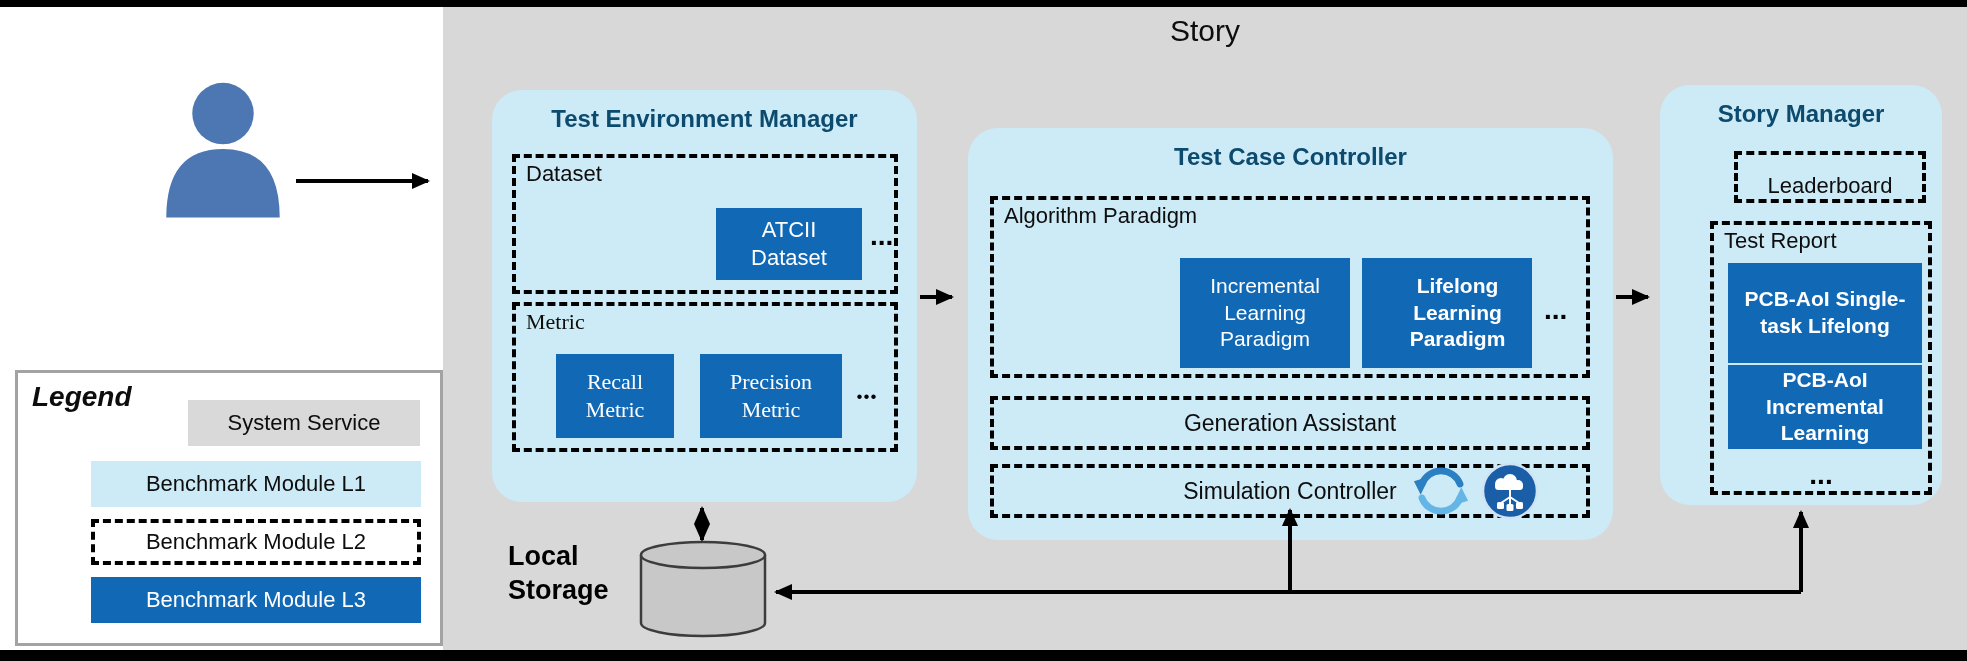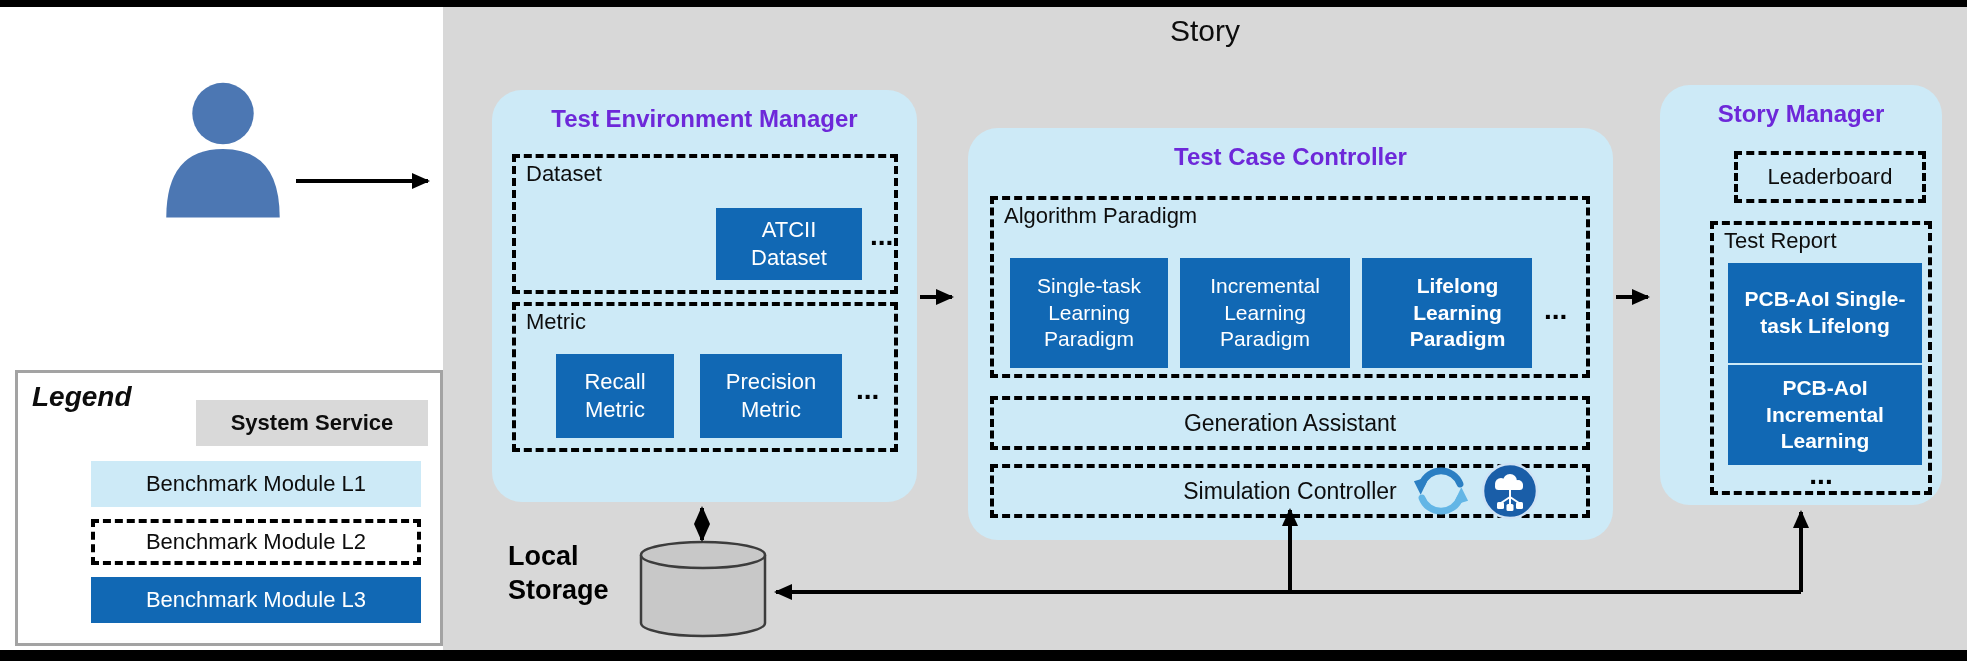--- a/index.html
+++ b/index.html
@@ -15,70 +15,70 @@
   .panel-white { position: absolute; left: 0; top: 7px; width: 443px; height: 643px; background: #ffffff; }
   .panel-node  { position: absolute; left: 443px; top: 7px; width: 1524px; height: 643px; background: #d8d8d8; }
   .node-title  { position: absolute; left: 443px; top: 14px; width: 1524px; text-align: center; font-size: 30px; }
 
   .person-svg { position: absolute; left: 158px; top: 80px; width: 130px; height: 138px; }
 
   
   .legend { position: absolute; left: 15px; top: 370px; width: 428px; height: 276px; background: #fff; border: 3px solid #a3a3a3; }
   .legend-title { position: absolute; left: 14px; top: 8px; font-size: 28px; font-weight: bold; font-style: italic; }
   .lg { position: absolute; height: 46px; display: flex; align-items: center; justify-content: center; font-size: 22px; }
-  .lg-service { left: 178px; top: 27px;  width: 232px; background: #d9d9d9; font-weight: bold; }
+  .lg-service { left: 170px; top: 27px;  width: 232px; background: #d9d9d9; }
   .lg-l1      { left: 73px;  top: 88px;  width: 330px; background: #cdeaf7; }
   .lg-l2      { left: 73px;  top: 146px; width: 330px; background: #ffffff; border: 4px dashed #000; }
   .lg-l3      { left: 73px;  top: 204px; width: 330px; background: #1168b4; color: #fff; }
 
   
   .module { position: absolute; background: #cdeaf7; border-radius: 30px; }
   .tem { left: 492px;  top: 90px; width: 425px; height: 412px; }
   .tcc { left: 968px;  top: 90px; width: 645px; height: 412px; margin-top: 38px; }
   .sm  { left: 1660px; top: 85px; width: 282px; height: 420px; }
-  .module-title { text-align: center; font-weight: bold; font-size: 24px; padding-top: 15px; color: #6d28d9; }
+  .module-title { text-align: center; font-weight: bold; font-size: 24px; padding-top: 15px; color: #0c4a6e; }
 
   .dashed { position: absolute; border: 4px dashed #000; }
   .dashed-label { position: absolute; left: 10px; top: 3px; font-size: 22px; white-space: nowrap; }
   .dashed-center { display: flex; align-items: center; justify-content: center; font-size: 23px; }
 
   .bluebox {
     position: absolute; background: #1168b4; color: #fff;
     display: flex; align-items: center; justify-content: center;
     text-align: center; font-size: 21px; line-height: 1.28; padding: 3px 6px;
   }
   .bold { font-weight: bold; }
   .dots { position: absolute; font-size: 28px; font-weight: bold; color: #000; }
 
   
   .tem-dataset { left: 20px; top: 64px;  width: 386px; height: 140px; }
-  .tem-metric  { left: 20px; top: 212px; width: 386px; height: 150px; }
+  .tem-metric  { left: 20px; top: 212px; width: 386px; height: 150px; font-family: Liberation Serif, serif; }
   .ds-b1 { left: 16px;  top: 50px; width: 172px; height: 72px; font-size: 22px; }
   .ds-b2 { left: 200px; top: 50px; width: 146px; height: 72px; font-size: 22px; }
   .ds-dots { left: 354px; top: 62px; }
   .mt-b1 { left: 40px;  top: 48px; width: 118px; height: 84px; font-size: 22px; }
   .mt-b2 { left: 184px; top: 48px; width: 142px; height: 84px; font-size: 22px; }
   .mt-dots { left: 340px; top: 68px; }
 
   
   .tcc-algo { left: 22px; top: 68px;  width: 600px; height: 182px; }
   .ap-b1 { left: 16px;  top: 58px; width: 158px; height: 110px; }
   .ap-b2 { left: 186px; top: 58px; width: 170px; height: 110px; }
   .ap-b3 { left: 368px; top: 58px; width: 170px; height: 110px; padding-left: 27px; }
   .ap-dots { left: 550px; top: 94px; }
   .tcc-gen { left: 22px; top: 268px; width: 600px; height: 54px; }
   .tcc-sim { left: 22px; top: 336px; width: 600px; height: 54px; }
   .sim-icon1 { position: absolute; right: 116px; top: -6px; width: 58px; height: 58px; }
   .sim-icon2 { position: absolute; right: 46px;  top: -7px; width: 60px; height: 60px; }
 
   
-  .sm-leaderboard { left: 74px; top: 66px; width: 192px; height: 52px; font-size: 22px; }
+  .sm-leaderboard { left: 74px; top: 66px; width: 192px; height: 52px; font-size: 22px; align-items: flex-end; }
   .sm-report { left: 50px; top: 136px; width: 222px; height: 274px; }
   .tr-b1 { left: 14px; top: 38px;  width: 194px; height: 100px; font-size: 21px; }
-  .tr-b2 { left: 14px; top: 140px; width: 194px; height: 100px; font-size: 21px; }
+  .tr-b2 { left: 14px; top: 140px; width: 194px; height: 84px; font-size: 21px; }
   .tr-dots { left: 0; top: 234px; width: 100%; text-align: center; }
 
   
   .local-label { position: absolute; left: 508px; top: 540px; width: 126px; font-size: 27px; font-weight: bold; line-height: 1.25; color: #000; }
   .cyl-svg { position: absolute; left: 638px; top: 540px; width: 130px; height: 100px; }
 
   .arrows { position: absolute; left: 0; top: 0; width: 1967px; height: 661px; pointer-events: none; }
 </style>
 </head>
 <body>
@@ -112,21 +112,20 @@
     <div class="bluebox mt-b1">Recall Metric</div>
     <div class="bluebox mt-b2">Precision Metric</div>
     <div class="dots mt-dots">...</div>
   </div>
 </div>
 
 <div class="module tcc">
   <div class="module-title">Test Case Controller</div>
   <div class="dashed tcc-algo">
     <div class="dashed-label">Algorithm Paradigm</div>
-    <div class="bluebox ap-b1">Single-task Learning Paradigm</div>
     <div class="bluebox ap-b2">Incremental Learning Paradigm</div>
     <div class="bluebox bold ap-b3">Lifelong Learning Paradigm</div>
     <div class="dots ap-dots">...</div>
   </div>
   <div class="dashed dashed-center tcc-gen">
     <span>Generation Assistant</span>
   </div>
   <div class="dashed dashed-center tcc-sim">
     <span>Simulation Controller</span>
     <svg class="sim-icon1" viewBox="0 0 60 60">

